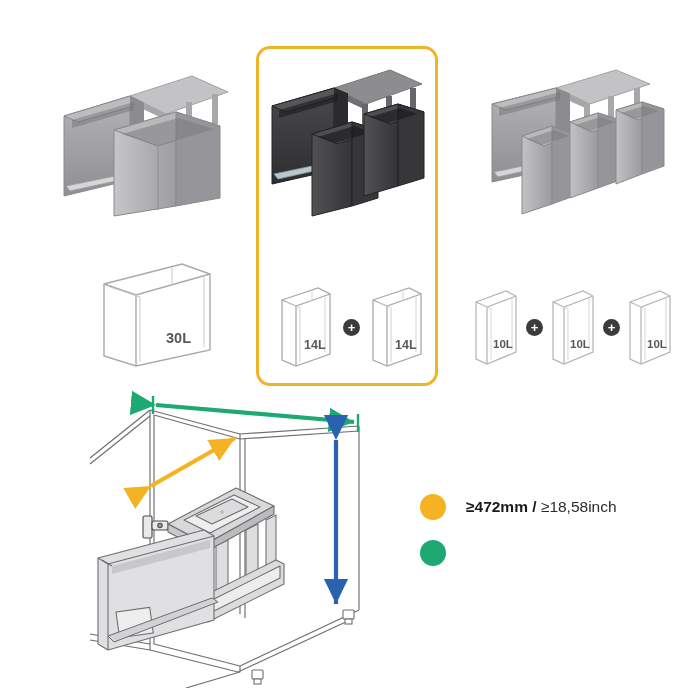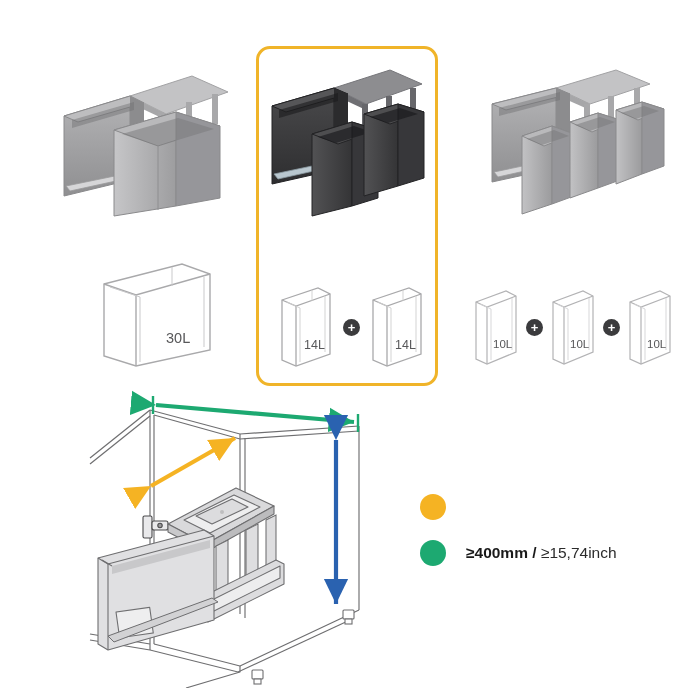--- a/index.html
+++ b/index.html
@@ -18,21 +18,21 @@
 
   
   .variant{position:absolute;}
   .variant svg{display:block;}
 
   
   .cap-group{position:absolute;display:flex;align-items:center;}
   .cap-bin{position:relative;}
   .cap-bin svg{display:block;}
   .cap-label{
-    position:absolute;font-weight:normal;color:#58585a;
+    position:absolute;font-weight:bold;color:#58585a;
     font-family:"Liberation Sans",sans-serif;pointer-events:none;text-align:right;
   }
   .plus{
     width:17px;height:17px;border-radius:50%;background:#3b3b3d;
     color:#fff;font-size:13px;line-height:17px;text-align:center;
     font-weight:bold;flex:0 0 auto;
   }
 
   
   .legend{position:absolute;left:420px;top:484px;}
@@ -351,27 +351,27 @@
       <g>
         <line x1="248" y1="52" x2="248" y2="216" stroke="#2a62b0" stroke-width="4.2" marker-start="url(#arrBlue)" marker-end="url(#arrBlue)"></line>
       </g>
     </svg>
   </div>
 
   <div class="legend">
 
     <div class="legend-row">
       <span class="dot" style="background:#f5b323;"></span>
+      <span class="legend-text">
+        <span class="mm">≥472mm</span>
+        <span class="sep">/</span>
+        <span class="inch">≥18,58inch</span>
+      </span>
     </div>
 
     <div class="legend-row">
       <span class="dot" style="background:#1da971;"></span>
-      <span class="legend-text">
-        <span class="mm">≥400mm</span>
-        <span class="sep">/</span>
-        <span class="inch">≥15,74inch</span>
-      </span>
     </div>
 
 
   </div>
 
 </div>
 
 </body></html>

